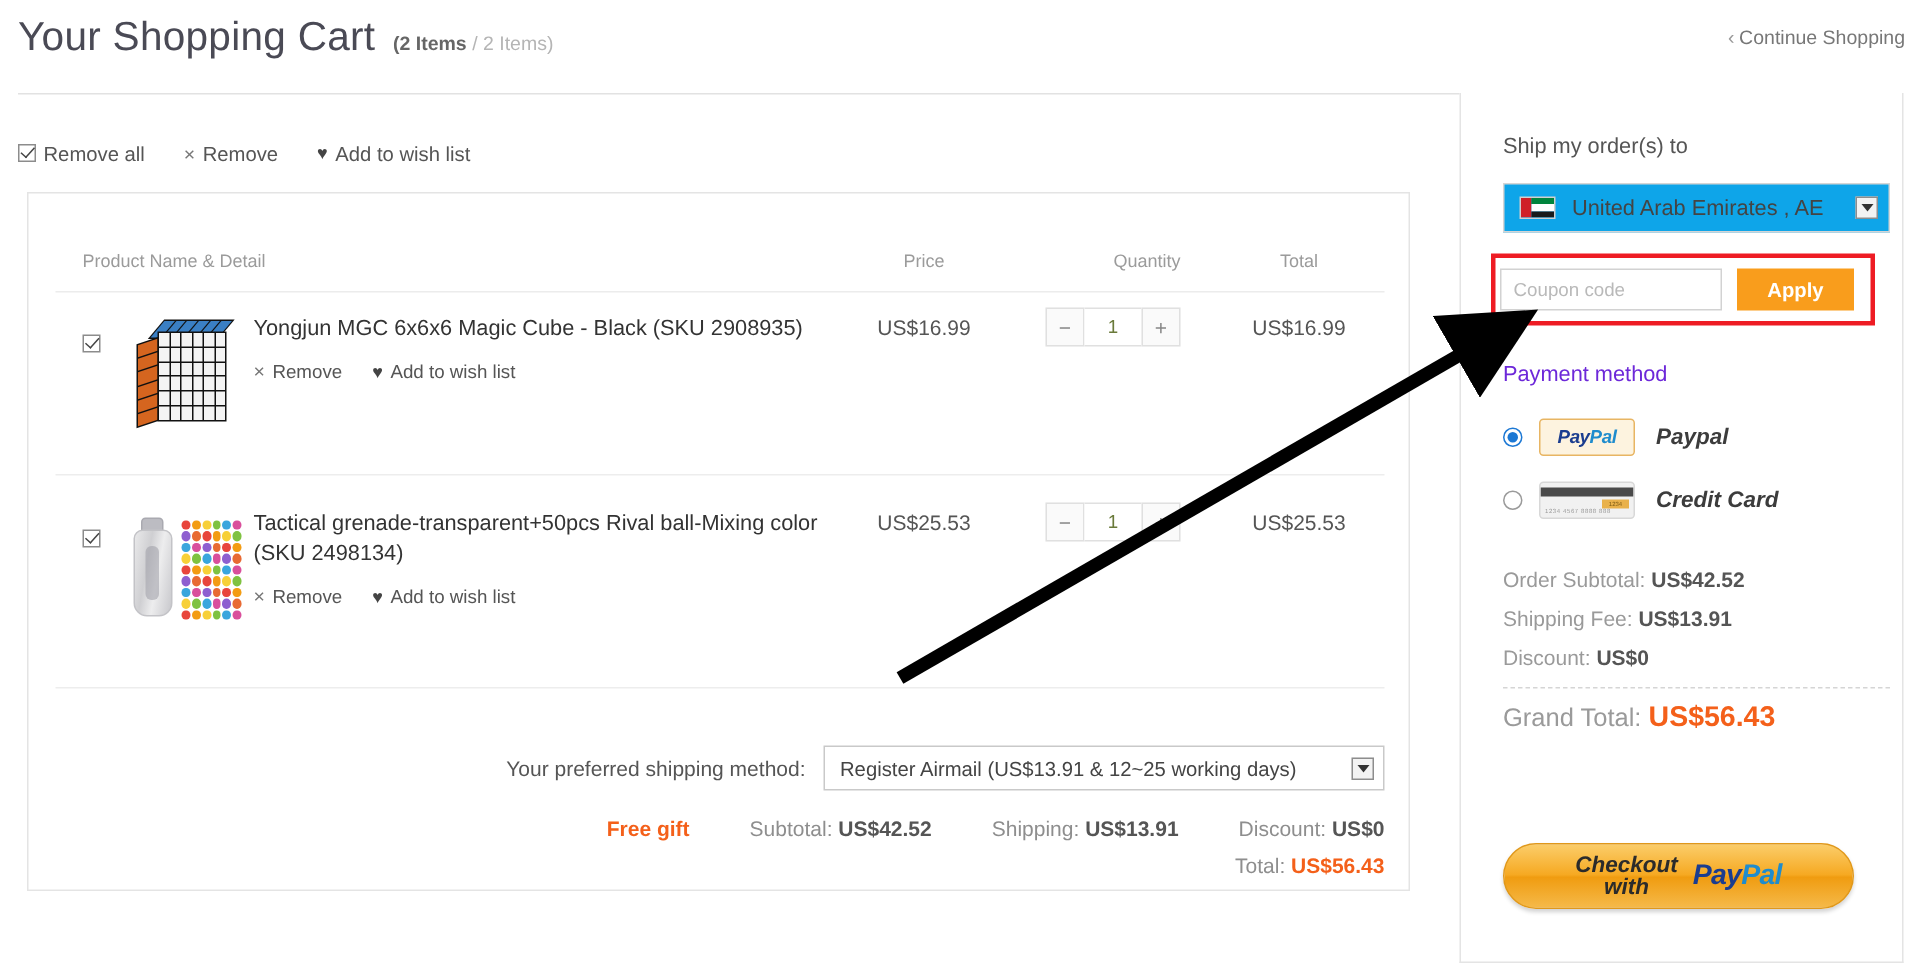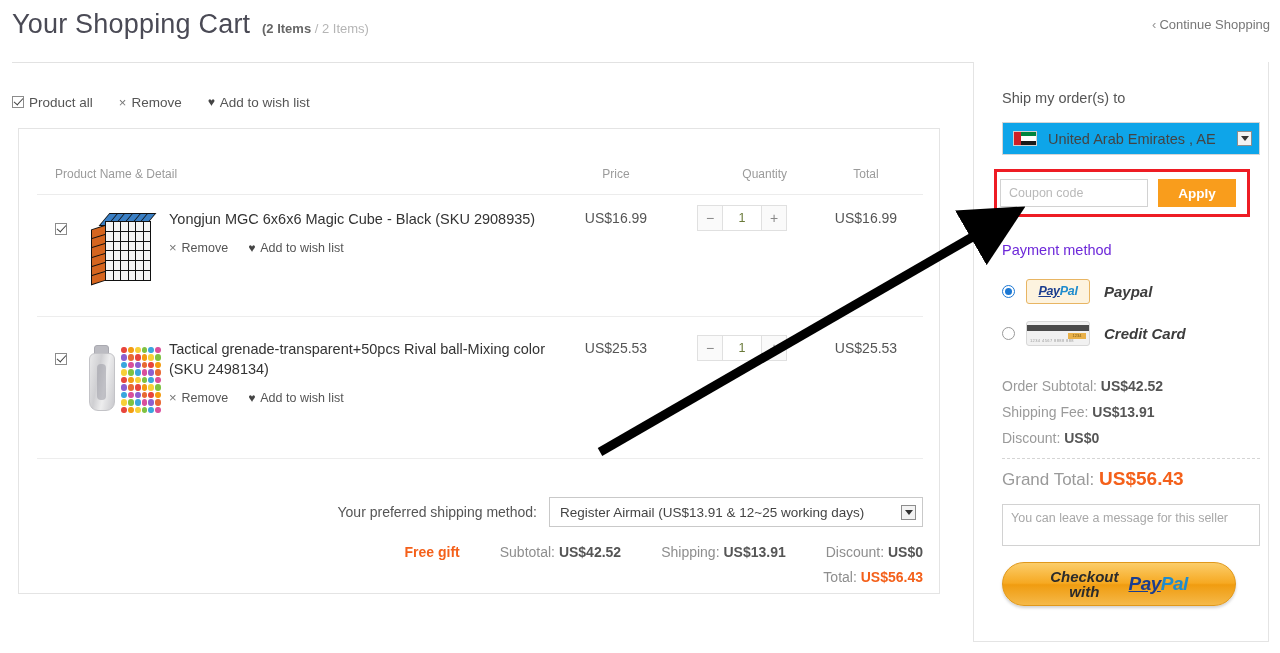--- a/index.html
+++ b/index.html
@@ -156,21 +156,21 @@
   #payment-label { position:absolute; left:28px; top:180px; font-size:14.5px; color:#6d28d9; }
   .pay-option { position:absolute; left:28px; width:240px; height:30px; display:flex; align-items:center; cursor:pointer; }
   #pay-paypal { top:214px; }
   #pay-card { top:256px; }
   .radio { width:13px; height:13px; border-radius:50%; border:1px solid #9a9a9a; background:#fff; flex:none; position:relative; }
   .radio.on { border-color:#1c78d4; }
   .radio.on::after { content:""; position:absolute; left:2px; top:2px; width:7px; height:7px; border-radius:50%; background:#1c78d4; }
   .pay-logo-box { margin-left:11px; width:64px; height:25px; flex:none; position:relative; }
   #paypal-logo-box { background:#fdf3df; border:1px solid #e8b563; border-radius:3px; display:flex; align-items:center; justify-content:center; }
   .pp-mark { font-size:12.5px; font-weight:bold; font-style:italic; letter-spacing:-.3px; }
-  .pp-blue { color:#1b3d8f;text-decoration:underline; }
+  .pp-blue { color:#1b3d8f; }
   .pp-lightblue { color:#1f8ccd; }
   #card-logo-box { background:#f1f1f1; border:1px solid #d8d8d8; border-radius:3px; overflow:hidden; }
   #card-logo-box .stripe { position:absolute; left:0; top:3px; width:100%; height:6px; background:#4a4a4a; }
   #card-logo-box .chipnum { position:absolute; right:3px; top:11px; width:18px; height:6px; background:#e9b14a; font-size:4px; color:#7b5a14; text-align:center; line-height:6px; }
   #card-logo-box .micro { position:absolute; left:3px; bottom:2px; font-size:4px; color:#9a9a9a; letter-spacing:.4px; }
   .pay-name { margin-left:14px; font-size:15px; font-style:italic; color:#3c3c3c; font-weight:bold; }
 
   .summary-line { position:absolute; left:28px; font-size:14px; color:#9a9a9a; }
   #sum-subtotal { top:316px; }
   #sum-shipping { top:342px; }
@@ -210,21 +210,21 @@
   </div>
   <div id="continue-shopping">
     <span class="chev">‹</span><span>Continue Shopping</span>
   </div>
 </div>
 <div id="header-rule"></div>
 
 <div id="cart-toolbar">
   <div class="tool-link">
     <span class="cb checked"></span>
-    <span>Product all</span>
+    <span>Remove all</span>
   </div>
   <div class="tool-link">
     <span class="x-glyph">×</span>
     <span>Remove</span>
   </div>
   <div class="tool-link">
     <span class="heart-glyph">♥</span>
     <span>Add to wish list</span>
   </div>
 </div>
@@ -470,21 +470,20 @@
   <div class="summary-line" id="sum-discount">
     <span>Discount:</span>
     <span class="amt">US$0</span>
   </div>
   <div id="sum-divider"></div>
   <div id="grand-total">
     <span>Grand Total:</span>
     <span class="amt-orange">US$56.43</span>
   </div>
 
-  <textarea id="seller-message" placeholder="You can leave a message for this seller" style=""></textarea>
 
   <div id="checkout-paypal">
     <span id="checkout-text">
       <span>Checkout</span><br>
       <span>with</span>
     </span>
     <span id="checkout-pp"><span class="pp-blue">Pay</span><span class="pp-lightblue">Pal</span></span>
   </div>
 </div>
 

